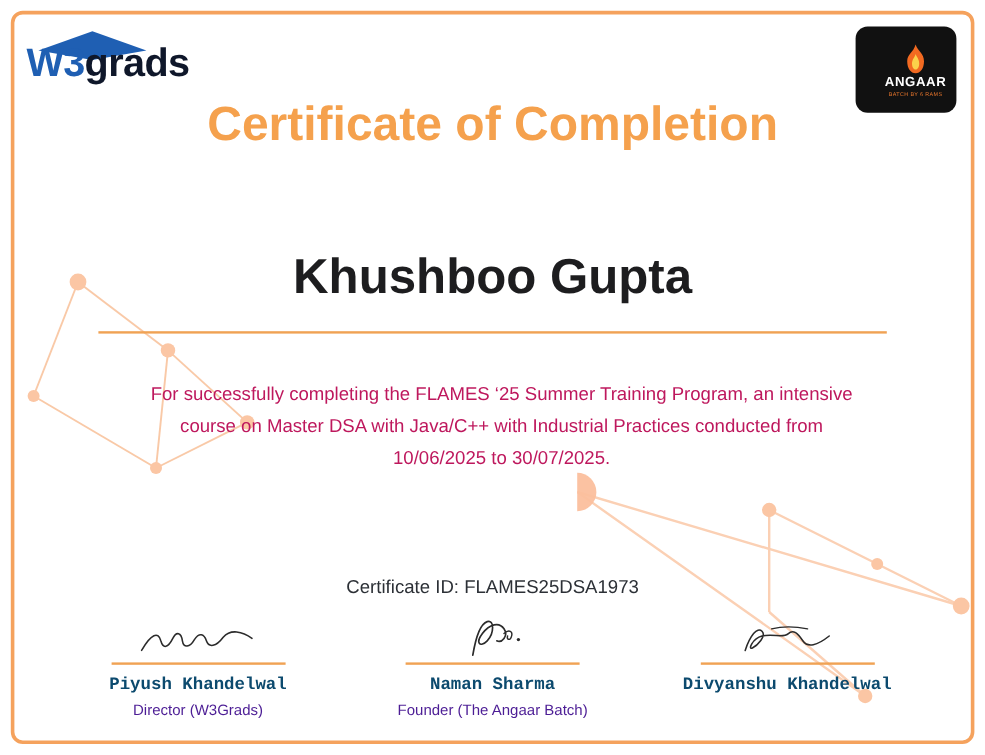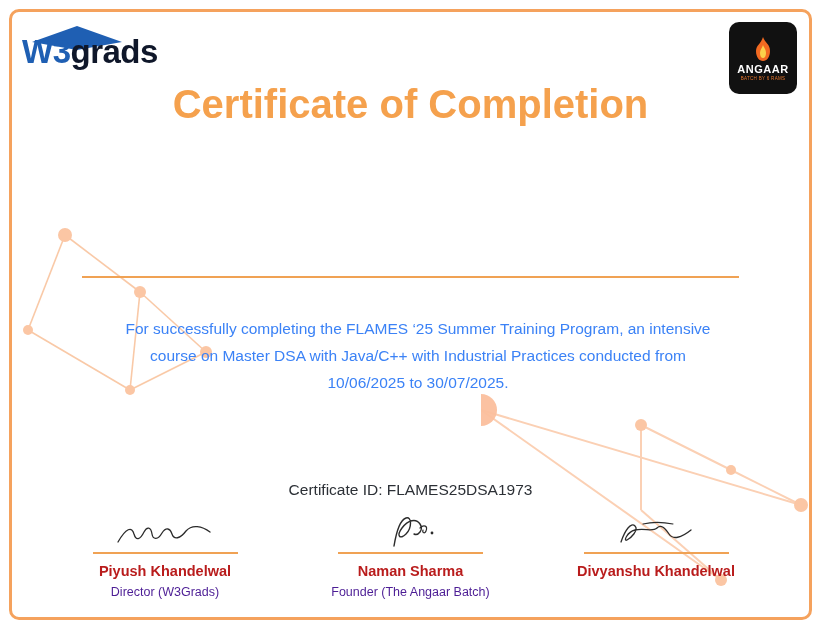--- a/index.html
+++ b/index.html
@@ -73,20 +73,21 @@
     top: 22px;
     width: 68px;
     height: 72px;
     background: #111111;
     border-radius: 10px;
     display: flex;
     flex-direction: column;
     align-items: center;
     justify-content: center;
     overflow: hidden;
+    padding-left: 16px;
   }
   .badge-flame {
     width: 22px;
     height: 26px;
     margin-bottom: 1px;
   }
   .badge-title {
     color: #ffffff;
     font-size: 11px;
     font-weight: 700;
@@ -143,21 +144,21 @@
     background: #f0a254;
   }
   .body-text {
     position: absolute;
     left: 110px;
     right: 110px;
     top: 315px;
     text-align: center;
     font-size: 15.5px;
     line-height: 27px;
-    color: #3b82f6;
+    color: #be185d;
     font-family: "Liberation Sans", sans-serif;
     margin-left: 15px;
   }
   .cert-id {
     position: absolute;
     left: 0;
     right: 0;
     top: 437px;
     text-align: center;
     font-size: 15.5px;
@@ -185,22 +186,22 @@
   }
   .sign-line {
     width: 145px;
     height: 2px;
     background: #f0a254;
     margin: 4px auto 9px auto;
   }
   .sign-name {
     font-size: 14.5px;
     font-weight: 700;
-    color: #b91c1c;
-    font-family: Liberation Sans, sans-serif;
+    color: #0c4a6e;
+    font-family: Liberation Mono, monospace;
   }
   .sign-role {
     font-size: 12.5px;
     color: #4c1d95;
     margin-top: 6px;
     font-family: "Liberation Sans", sans-serif;
   }
 </style>
 </head>
 <body>
@@ -248,20 +249,21 @@
   <div class="badge">
     <svg class="badge-flame" viewBox="0 0 22 26">
       <path d="M11 1 C13 7 18 8 18 15 C18 21 15 25 11 25 C7 25 4 21 4 15 C4 9 9 8 11 1 Z" fill="#f26a21"></path>
       <path d="M11 9 C12 12 14 13 14 17 C14 20 12.8 22 11 22 C9.2 22 8 20 8 17 C8 13.5 10 12.5 11 9 Z" fill="#fbd24b"></path>
     </svg>
     <div class="badge-title">ANGAAR</div>
     <div class="badge-sub">BATCH BY 6 RAMS</div>
   </div>
 
   <div class="title">Certificate of Completion</div>
+  <div class="recipient">Khushboo Gupta</div>
   <div class="divider"></div>
   <div class="body-text">For successfully completing the FLAMES ‘25 Summer Training Program, an intensive course on Master DSA with Java/C++ with Industrial Practices conducted from 10/06/2025 to 30/07/2025.</div>
   <div class="cert-id">Certificate ID: FLAMES25DSA1973</div>
 
   <div class="signatures">
 
     <div class="sign-block">
       <div class="sign-img">
         <svg width="110" height="30" viewBox="0 0 110 30">
           <path d="M8 24 C16 10 22 8 24 16 C26 23 30 22 34 14 C37 8 41 9 42 16 C43 22 48 22 52 15 C56 9 60 10 62 16 C64 22 70 21 76 13 C82 6 92 8 100 14" fill="none" stroke="#2b2b2b" stroke-width="1.3" stroke-linecap="round"></path>

